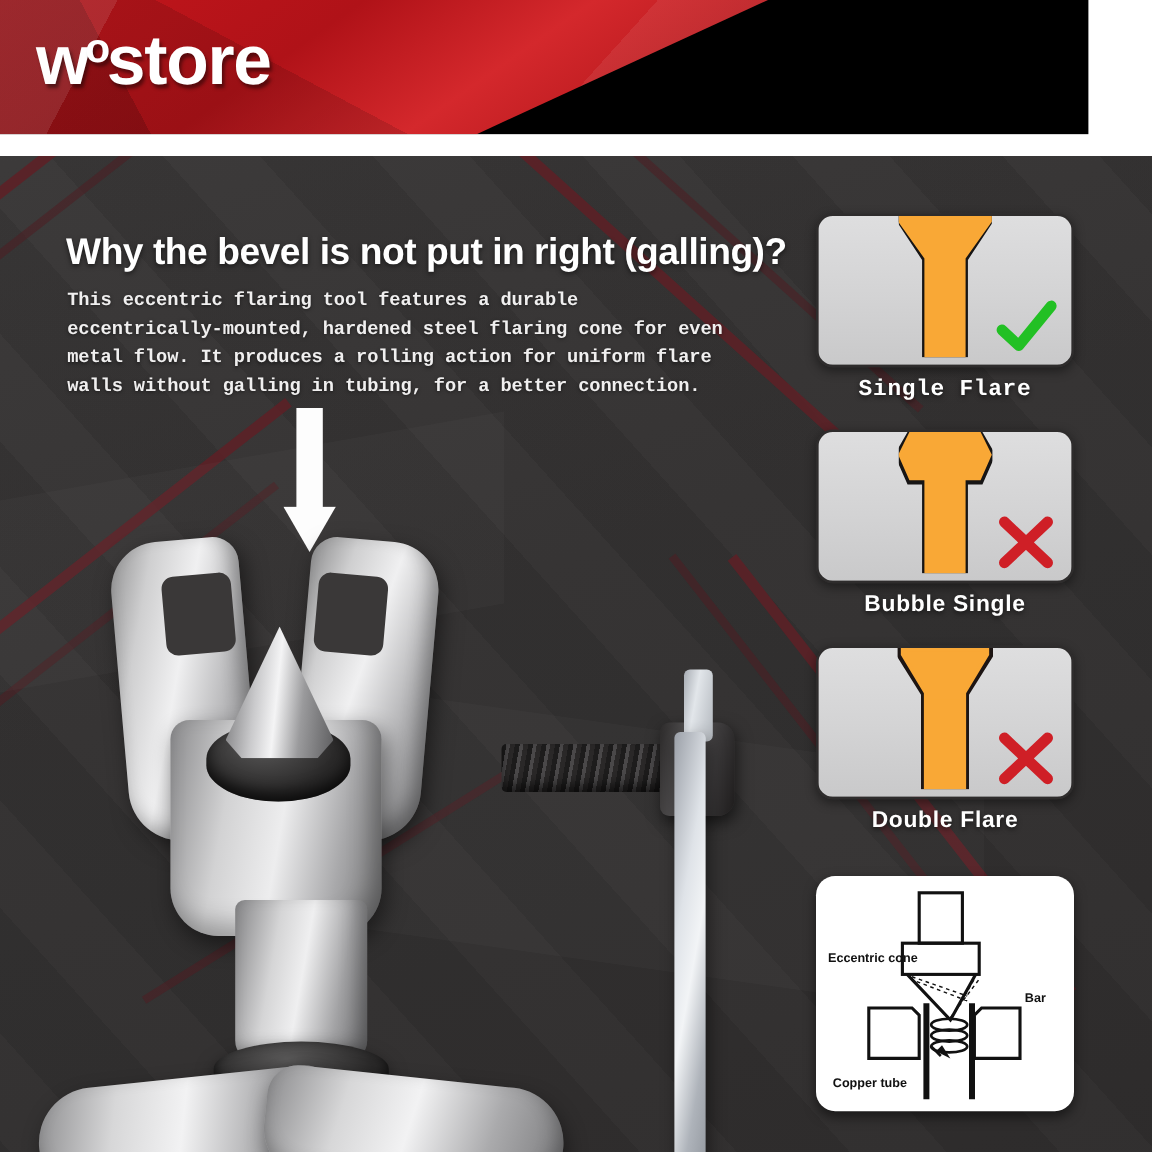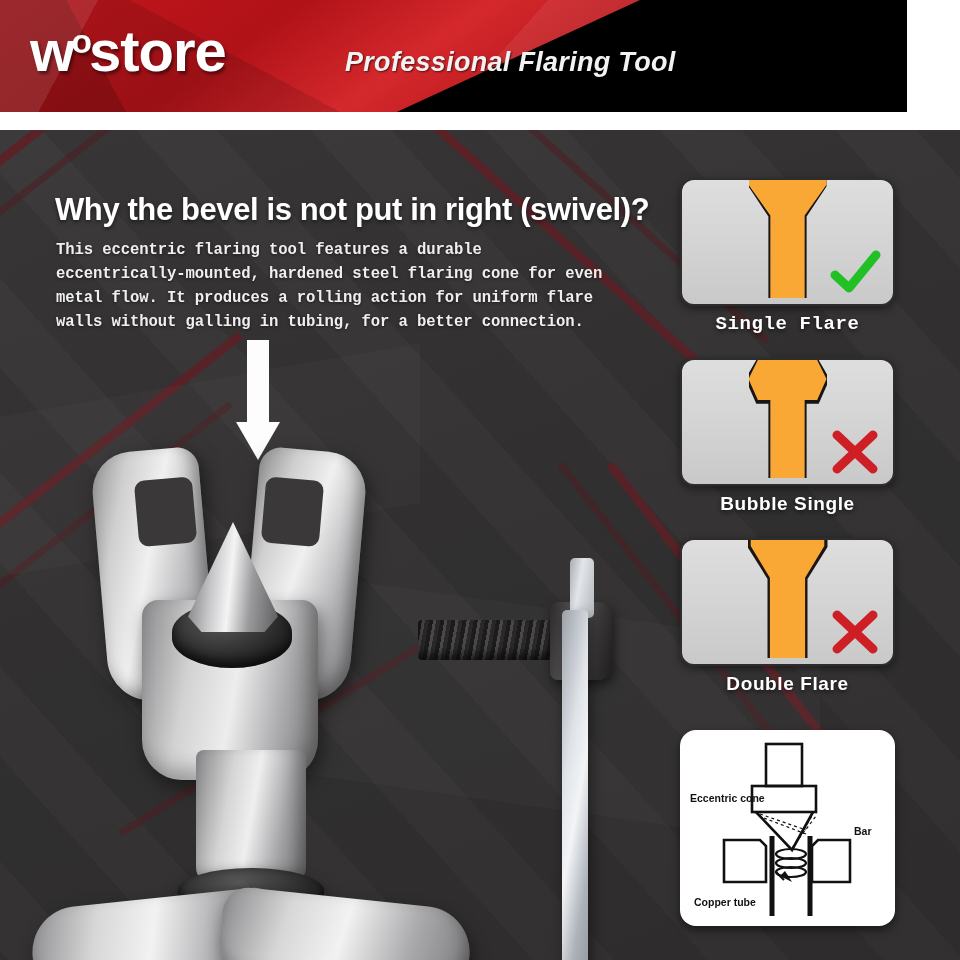--- a/index.html
+++ b/index.html
@@ -253,41 +253,40 @@
   }
   .diagram-card svg { width:100%; height:100%; display:block; }
   .dg-label { font-family:"Liberation Sans", sans-serif; font-size:10.5px; font-weight:700; fill:#111; }
 </style>
 </head>
 <body>
 
 <div class="header">
   <div class="header-red"></div>
   <div class="logo"><span>w</span><span class="lo-o">o</span><span>store</span></div>
-  <div class="header-title">Professional Flaring Tool</div>
 </div>
 <div class="header-gap"></div>
 
 <div class="stage">
   <div class="stage-tex"></div>
 
   <div class="streak" style="left:-120px; top:120px;  width:420px; transform:rotate(-38deg);"></div>
   <div class="streak dim" style="left:-130px; top:180px;  width:430px; transform:rotate(-38deg);"></div>
   <div class="streak" style="left:-130px; top:490px;  width:470px; transform:rotate(-38deg);"></div>
   <div class="streak dim" style="left:-140px; top:560px;  width:470px; transform:rotate(-38deg);"></div>
   <div class="streak" style="left:400px;  top:-40px;  width:420px; transform:rotate(42deg);"></div>
   <div class="streak dim" style="left:470px;  top:-60px;  width:400px; transform:rotate(42deg);"></div>
   <div class="streak dim" style="left:560px;  top:330px;  width:480px; transform:rotate(52deg);"></div>
   <div class="streak" style="left:610px;  top:330px;  width:460px; transform:rotate(52deg);"></div>
   <div class="streak dim" style="left:120px;  top:700px;  width:360px; transform:rotate(-32deg);"></div>
   <div class="facet" style="left:0; top:250px; width:420px; height:160px; transform:skewY(-10deg);"></div>
   <div class="facet" style="left:300px; top:480px; width:520px; height:200px; transform:skewY(8deg);"></div>
 </div>
 
-<div class="headline">Why the bevel is not put in right (swivel)?</div>
+<div class="headline">Why the bevel is not put in right (galling)?</div>
 <div class="body-copy">This eccentric flaring tool features a durable eccentrically-mounted, hardened steel flaring cone for even metal flow. It produces a rolling action for uniform flare walls without galling in tubing, for a better connection.</div>
 
 <div class="product">
   <div class="arrow-down">
     <div class="arrow-shaft"></div>
     <div class="arrow-head"></div>
   </div>
   <div class="tool-body">
     <div class="yoke-l">
         <div class="yoke-notch"></div>

